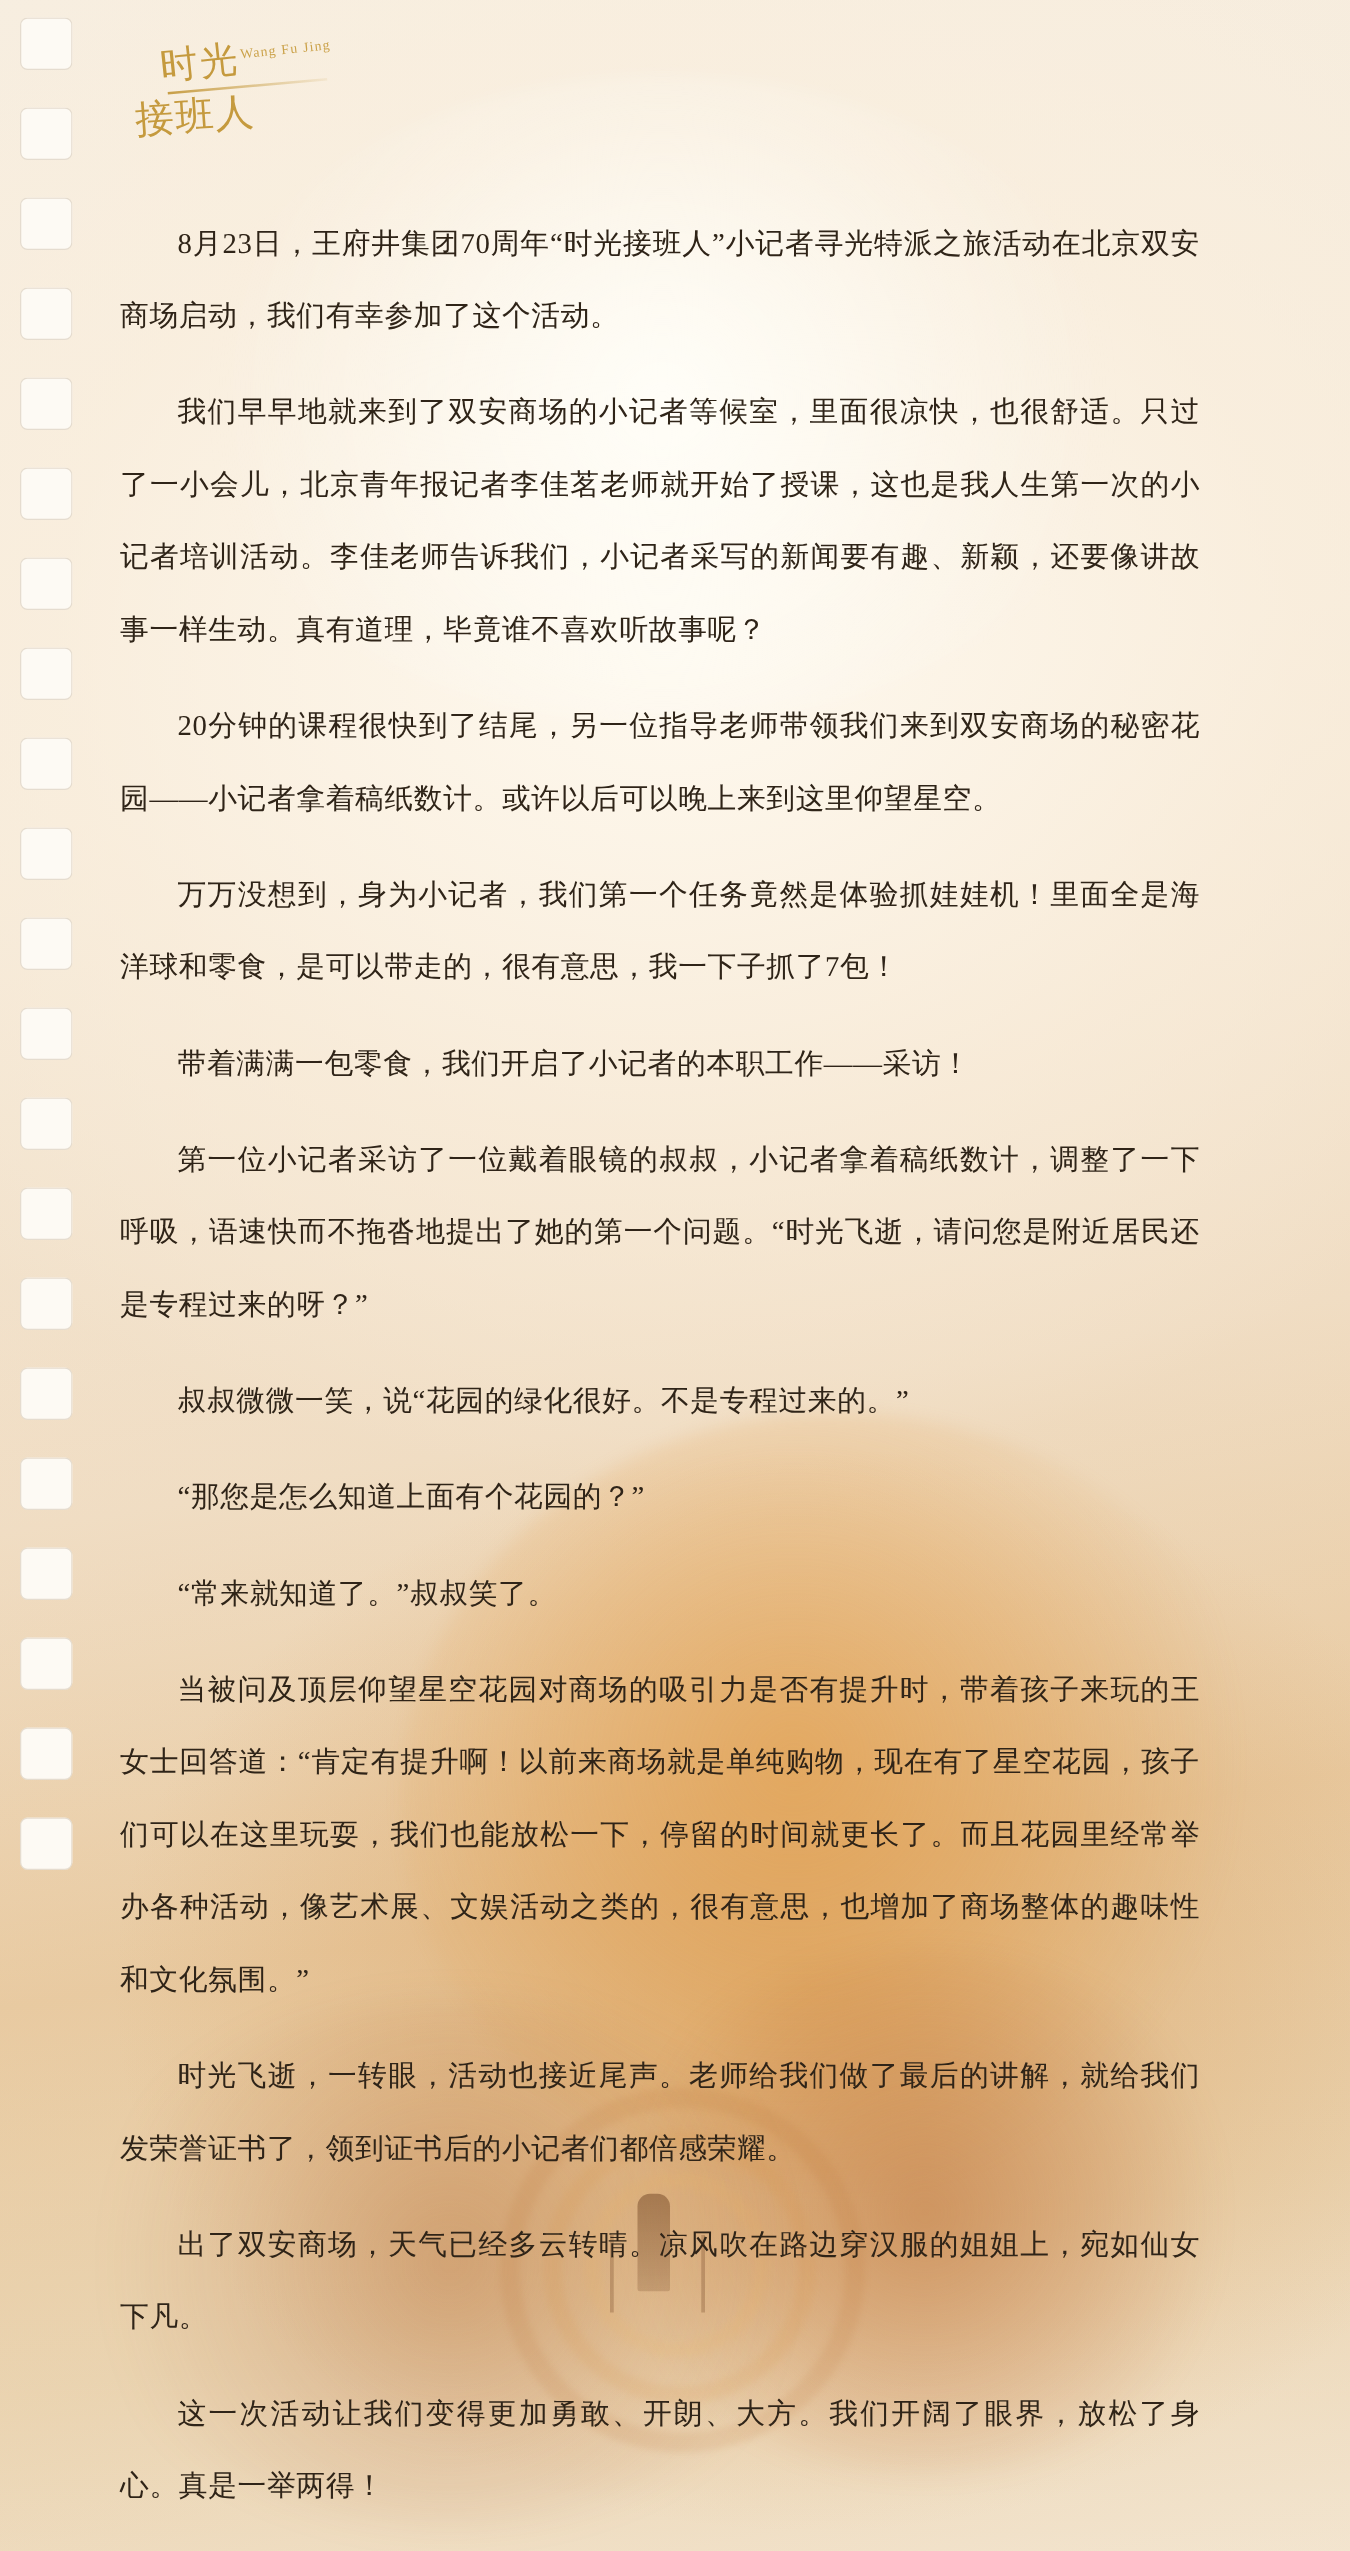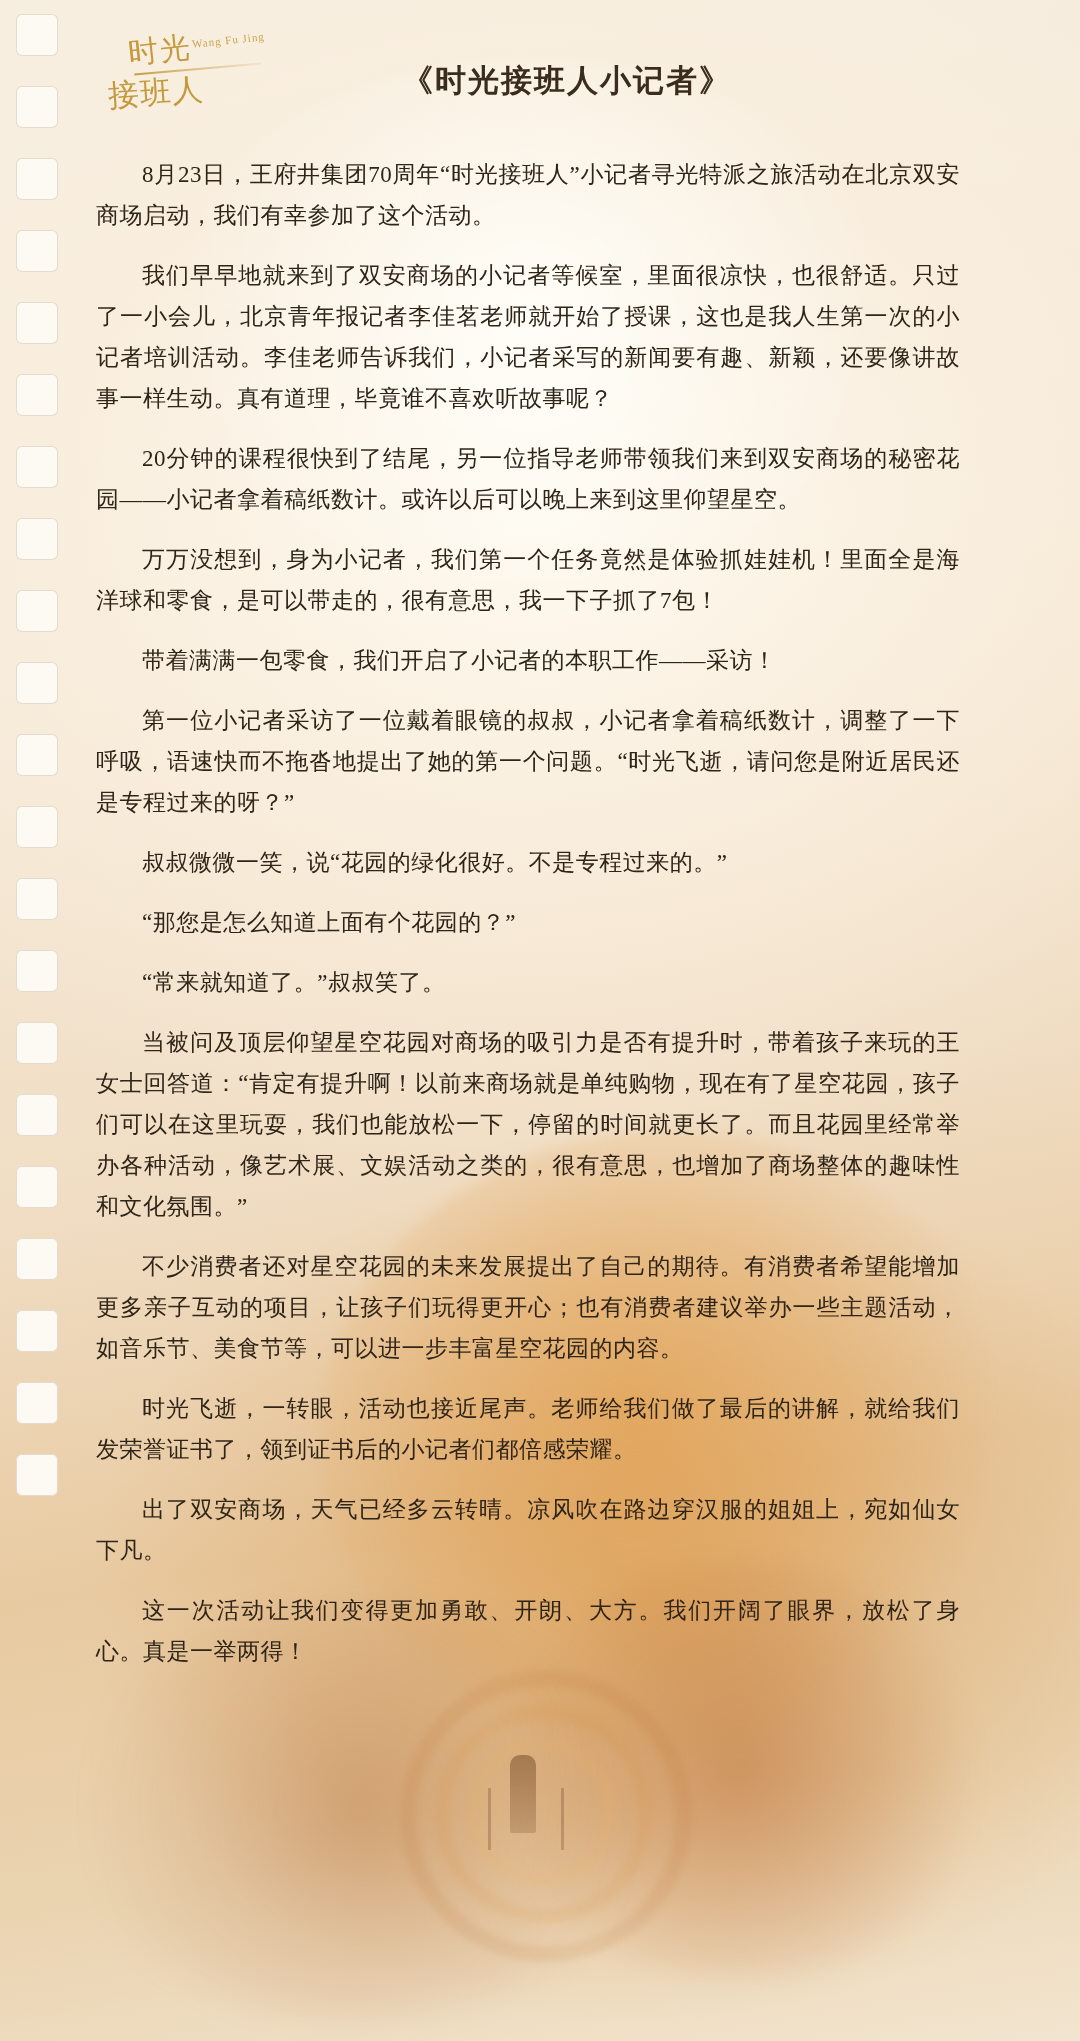--- a/index.html
+++ b/index.html
@@ -187,23 +187,23 @@
 
   
   .article {
     position: absolute;
     left: 96px;
     top: 150px;
     width: 864px;
     color: #2f2418;
   }
   .article p {
-    margin: 4px 0 19px 0;
+    margin: 16px 0 19px 0;
     font-size: 23px;
-    line-height: 41px;
+    line-height: 58px;
     text-indent: 2em;
     letter-spacing: 0.5px;
     text-align: justify;
   }
 </style>
 </head>
 <body>
 
 <div id="page">
 
@@ -244,33 +244,31 @@
       <div class="sprocket"></div>
     </div>
 
   <div class="header">
     <div class="logo">
       <div class="l-top">时光</div>
       <div class="l-small">Wang Fu Jing</div>
       <div class="l-bar"></div>
       <div class="l-bottom">接班人</div>
     </div>
-    <div class="doc-title">《时光接班人小记者》</div>
   </div>
 
   <div class="article">
       <p>8月23日，王府井集团70周年“时光接班人”小记者寻光特派之旅活动在北京双安商场启动，我们有幸参加了这个活动。</p>
       <p>我们早早地就来到了双安商场的小记者等候室，里面很凉快，也很舒适。只过了一小会儿，北京青年报记者李佳茗老师就开始了授课，这也是我人生第一次的小记者培训活动。李佳老师告诉我们，小记者采写的新闻要有趣、新颖，还要像讲故事一样生动。真有道理，毕竟谁不喜欢听故事呢？</p>
       <p>20分钟的课程很快到了结尾，另一位指导老师带领我们来到双安商场的秘密花园——小记者拿着稿纸数计。或许以后可以晚上来到这里仰望星空。</p>
       <p>万万没想到，身为小记者，我们第一个任务竟然是体验抓娃娃机！里面全是海洋球和零食，是可以带走的，很有意思，我一下子抓了7包！</p>
       <p>带着满满一包零食，我们开启了小记者的本职工作——采访！</p>
       <p>第一位小记者采访了一位戴着眼镜的叔叔，小记者拿着稿纸数计，调整了一下呼吸，语速快而不拖沓地提出了她的第一个问题。“时光飞逝，请问您是附近居民还是专程过来的呀？”</p>
       <p>叔叔微微一笑，说“花园的绿化很好。不是专程过来的。”</p>
       <p>“那您是怎么知道上面有个花园的？”</p>
       <p>“常来就知道了。”叔叔笑了。</p>
       <p>当被问及顶层仰望星空花园对商场的吸引力是否有提升时，带着孩子来玩的王女士回答道：“肯定有提升啊！以前来商场就是单纯购物，现在有了星空花园，孩子们可以在这里玩耍，我们也能放松一下，停留的时间就更长了。而且花园里经常举办各种活动，像艺术展、文娱活动之类的，很有意思，也增加了商场整体的趣味性和文化氛围。”</p>
-      <p>不少消费者还对星空花园的未来发展提出了自己的期待。有消费者希望能增加更多亲子互动的项目，让孩子们玩得更开心；也有消费者建议举办一些主题活动，如音乐节、美食节等，可以进一步丰富星空花园的内容。</p>
       <p>时光飞逝，一转眼，活动也接近尾声。老师给我们做了最后的讲解，就给我们发荣誉证书了，领到证书后的小记者们都倍感荣耀。</p>
       <p>出了双安商场，天气已经多云转晴。凉风吹在路边穿汉服的姐姐上，宛如仙女下凡。</p>
       <p>这一次活动让我们变得更加勇敢、开朗、大方。我们开阔了眼界，放松了身心。真是一举两得！</p>
     </div>
 
 </div>
 
 </body></html>

